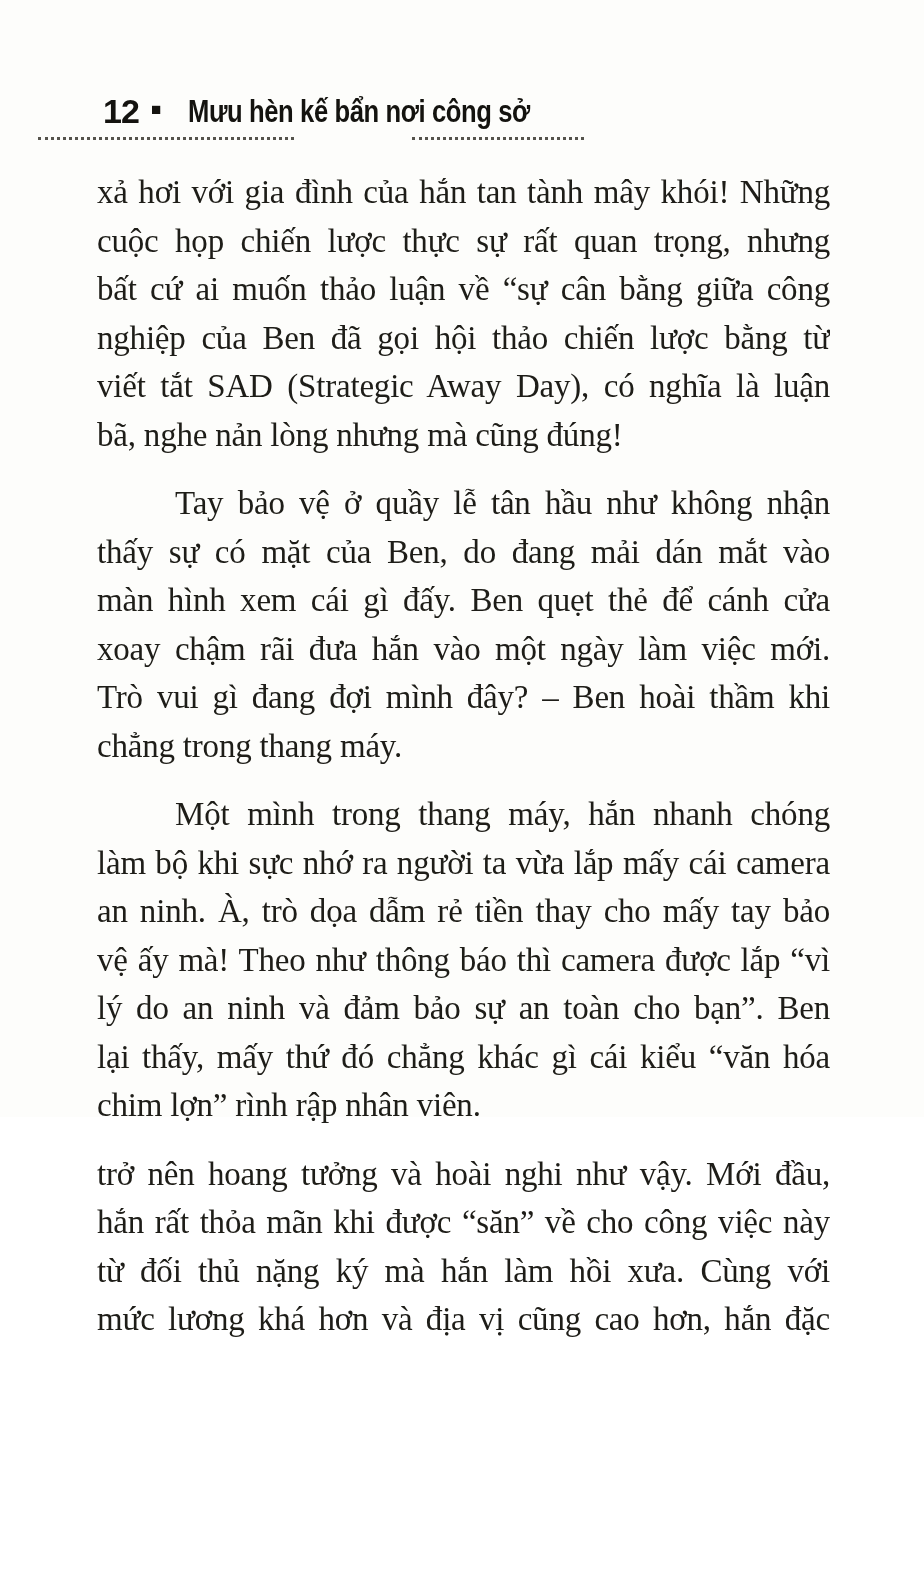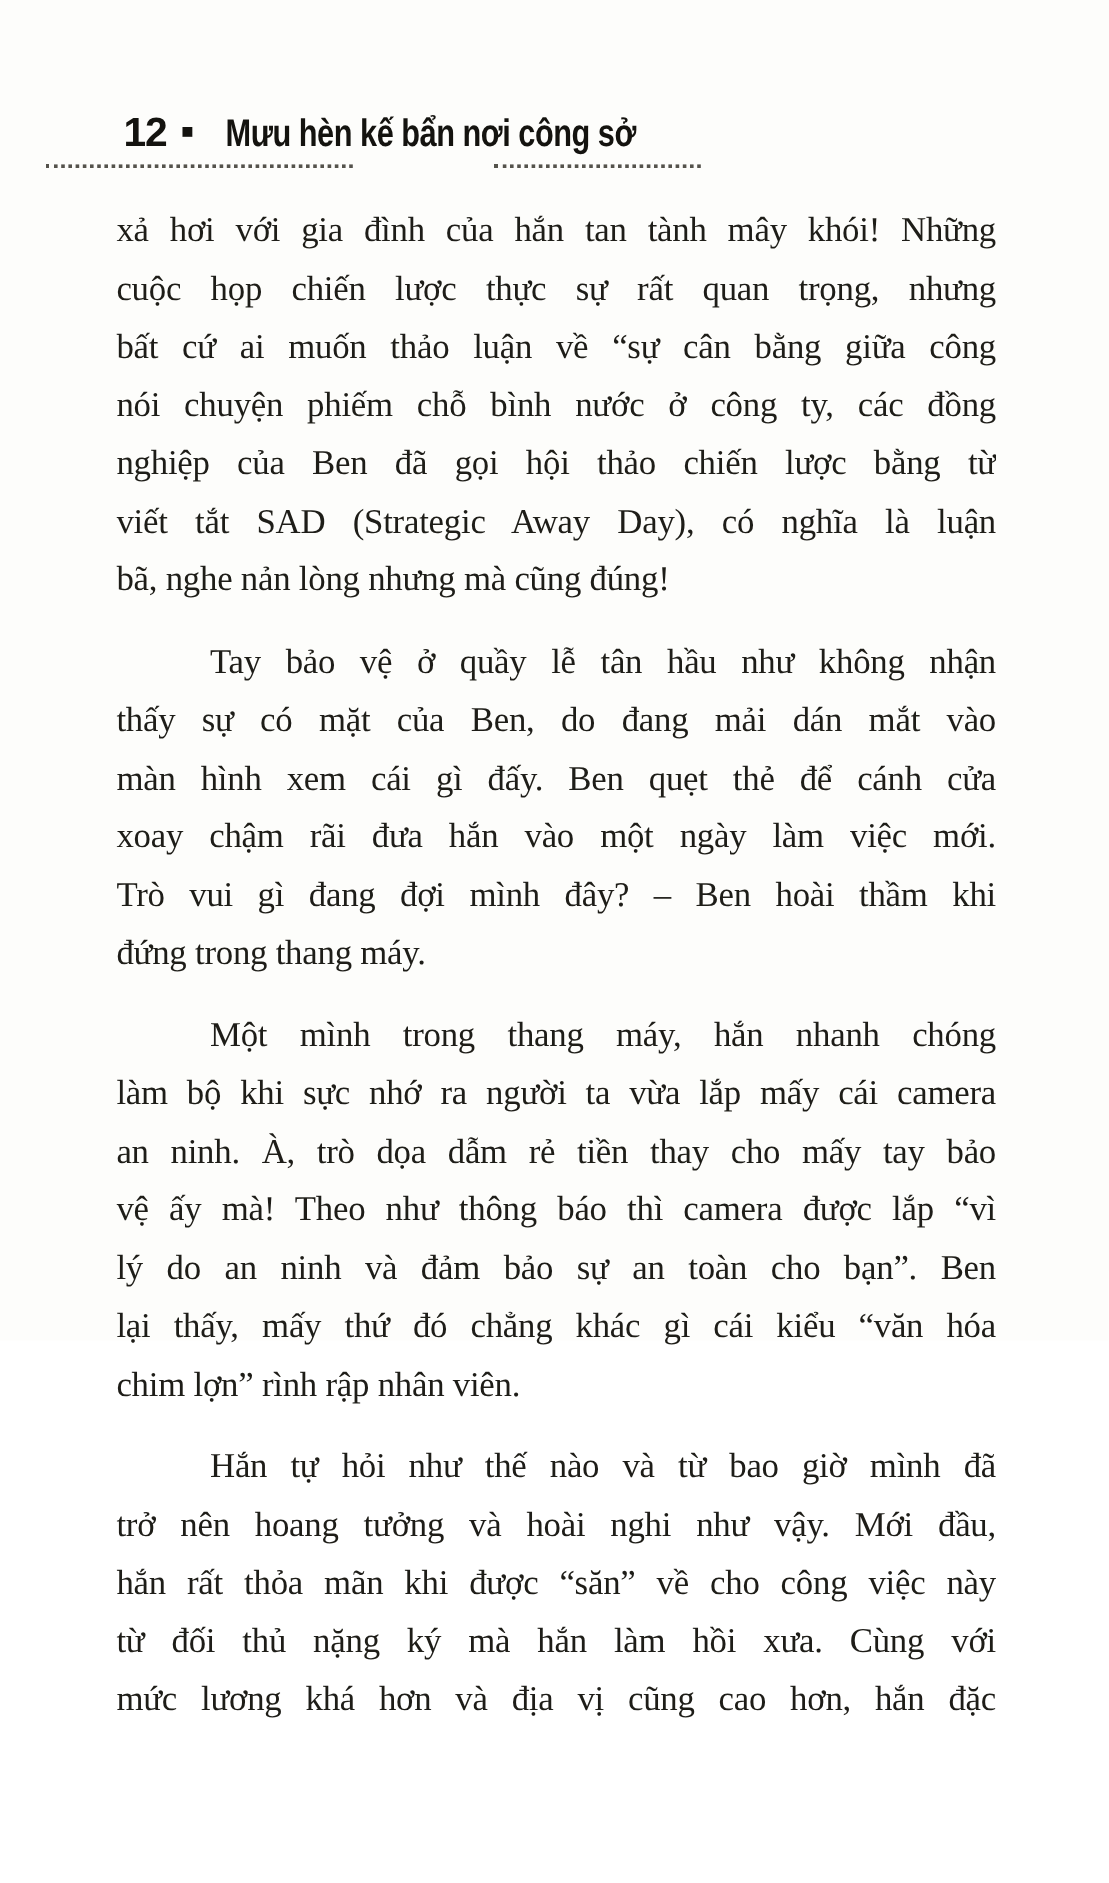--- a/index.html
+++ b/index.html
@@ -43,21 +43,21 @@
   .rule {
     position: absolute; top: 137px; height: 0;
     border-bottom: 3px dotted #55534c;
   }
   .rule1 { left: 38px;  width: 256px; }
   .rule2 { left: 412px; width: 172px; }
   
   .bodytext {
     position: absolute; left: 97px; top: 168px;
     width: 733px;
-    font-size: 29px;
+    font-size: 33px;
     letter-spacing: -0.2px;
     color: #1e1d18;
     font-family: Liberation Serif, serif;
   }
   .para { margin: 0 0 20px 0; }
   .para:last-child { margin-bottom: 0; }
   .line {
     display: block;
     height: 48.5px;
     line-height: 48.5px;
@@ -81,47 +81,45 @@
 
   <div class="rule rule1"></div>
   <div class="rule rule2"></div>
 
   <div class="bodytext">
 
     <div class="para">
       <span class="line">xả hơi với gia đình của hắn tan tành mây khói! Những</span>
       <span class="line">cuộc họp chiến lược thực sự rất quan trọng, nhưng</span>
       <span class="line">bất cứ ai muốn thảo luận về “sự cân bằng giữa công</span>
-      <span class="line">nói chuyện phiếm chỗ bình nước ở công ty, các đồng</span>
       <span class="line">nghiệp của Ben đã gọi hội thảo chiến lược bằng từ</span>
       <span class="line">viết tắt SAD (Strategic Away Day), có nghĩa là luận</span>
       <span class="line end">bã, nghe nản lòng nhưng mà cũng đúng!</span>
     </div>
 
     <div class="para">
       <span class="line first">Tay bảo vệ ở quầy lễ tân hầu như không nhận</span>
       <span class="line">thấy sự có mặt của Ben, do đang mải dán mắt vào</span>
       <span class="line">màn hình xem cái gì đấy. Ben quẹt thẻ để cánh cửa</span>
       <span class="line">xoay chậm rãi đưa hắn vào một ngày làm việc mới.</span>
       <span class="line">Trò vui gì đang đợi mình đây? – Ben hoài thầm khi</span>
-      <span class="line end">đứng trong thang máy.</span>
+      <span class="line end">chẳng trong thang máy.</span>
     </div>
 
     <div class="para">
       <span class="line first">Một mình trong thang máy, hắn nhanh chóng</span>
       <span class="line">làm bộ khi sực nhớ ra người ta vừa lắp mấy cái camera</span>
       <span class="line">an ninh. À, trò dọa dẫm rẻ tiền thay cho mấy tay bảo</span>
       <span class="line">vệ ấy mà! Theo như thông báo thì camera được lắp “vì</span>
       <span class="line">lý do an ninh và đảm bảo sự an toàn cho bạn”. Ben</span>
       <span class="line">lại thấy, mấy thứ đó chẳng khác gì cái kiểu “văn hóa</span>
       <span class="line end">chim lợn” rình rập nhân viên.</span>
     </div>
 
     <div class="para">
-      <span class="line first">Hắn tự hỏi như thế nào và từ bao giờ mình đã</span>
       <span class="line">trở nên hoang tưởng và hoài nghi như vậy. Mới đầu,</span>
       <span class="line">hắn rất thỏa mãn khi được “săn” về cho công việc này</span>
       <span class="line">từ đối thủ nặng ký mà hắn làm hồi xưa. Cùng với</span>
       <span class="line">mức lương khá hơn và địa vị cũng cao hơn, hắn đặc</span>
     </div>
 
   </div>
 </div>
 
 </body></html>

